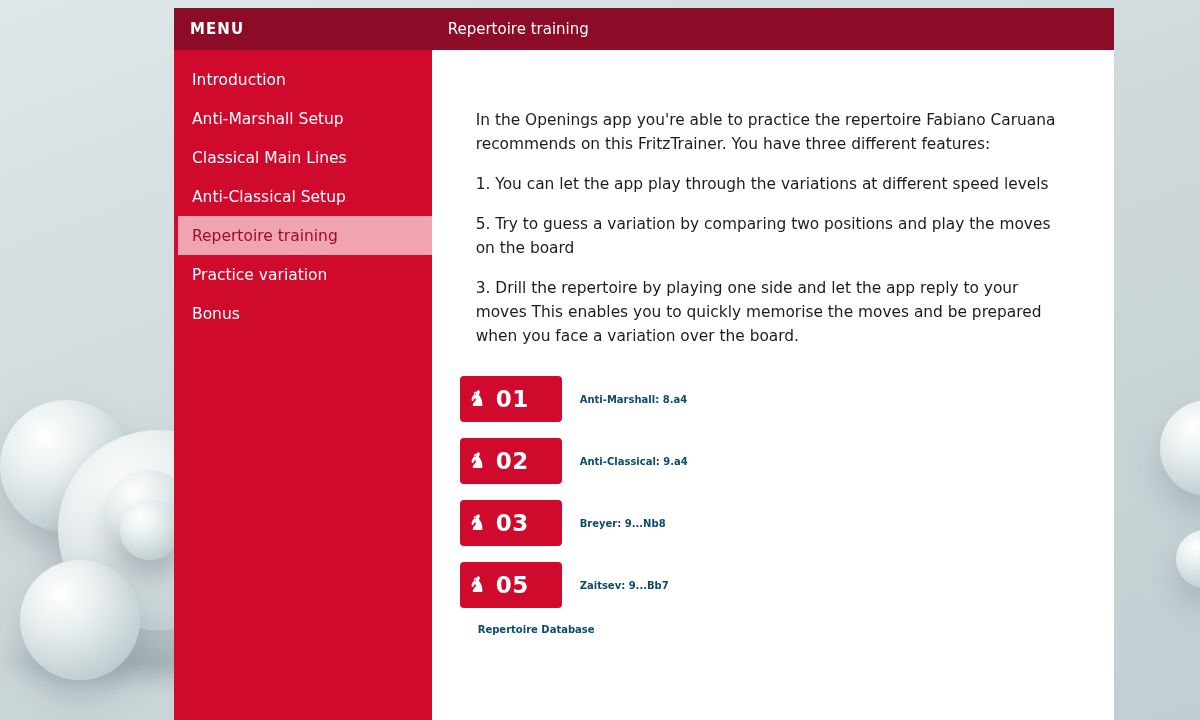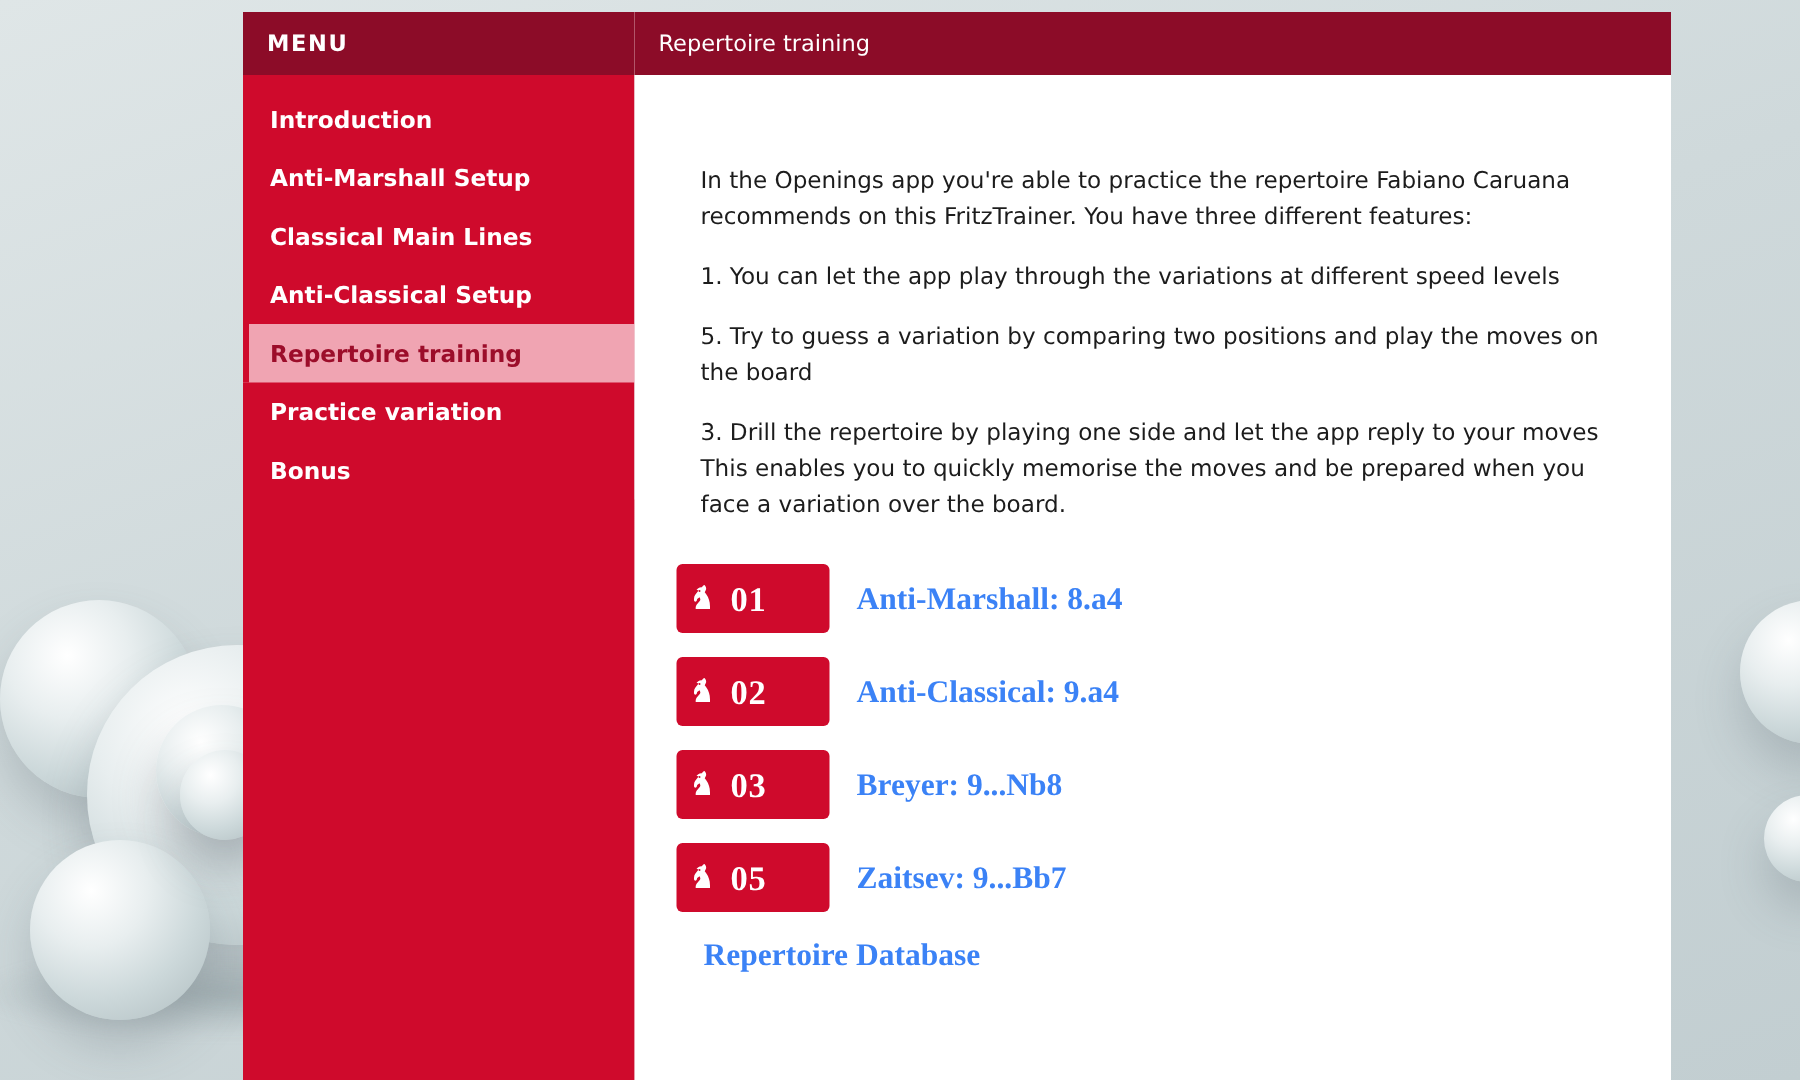--- a/index.html
+++ b/index.html
@@ -42,37 +42,38 @@
     display: flex;
     align-items: stretch;
   }
 
   
   #sidebar {
     width: 261px;
     background: #cf0a2c;
     display: flex; flex-direction: column;
     color: #ffffff;
+    margin-left: 12px;
   }
   #menu-header {
     height: 42px;
     background: #8c0c28;
     display: flex; align-items: center;
     padding-left: 16px;
     font-size: 15px; font-weight: bold;
     letter-spacing: 1.1px;
     color: #ffffff;
   }
   #menu-list { padding-top: 10px; }
   .menu-item {
     height: 39px;
     display: flex; align-items: center;
     padding-left: 18px;
     font-size: 15.5px;
-    font-weight: bold;
+    font-weight: normal;
     color: #ffffff;
     cursor: pointer;
   }
   .menu-item.active {
     background: #f0a4b2;
     color: #9c0d2a;
     border-left: 4px solid #cf0a2c;
     padding-left: 14px;
   }
   #sidebar-fill { flex: 1; background: #cf0a2c; }
@@ -98,21 +99,21 @@
   }
   #intro-text {
     font-size: 15.4px;
     line-height: 24px;
     color: #1c1c1c;
     max-width: 640px;
   }
   #intro-text p { margin: 16px; }
 
   
-  #chapters { margin-top: 28px; font-family: Liberation Serif, serif; }
+  #chapters { margin-top: 28px; }
   .chapter-row {
     display: flex; align-items: center;
     margin-bottom: 16px;
     cursor: pointer;
   }
   .chapter-badge {
     width: 102px; height: 46px;
     background: #cf0a2c;
     border-radius: 4px;
     display: flex; align-items: center;
@@ -125,23 +126,23 @@
   }
   .badge-num {
     font-size: 23px;
     font-weight: bold;
     letter-spacing: 0.5px;
     line-height: 1;
     padding-left: 2px;
   }
   .chapter-title {
     margin-left: 18px;
-    font-size: 21px;
+    font-size: 10px;
     font-weight: bold;
-    color: #3b82f6;
+    color: #0c4a6e;
   }
 
   
   .icon-svg { display: block; }
 </style>
 </head>
 <body>
 
 <div id="bg-decor">
   <div class="floor-shadow"></div>

